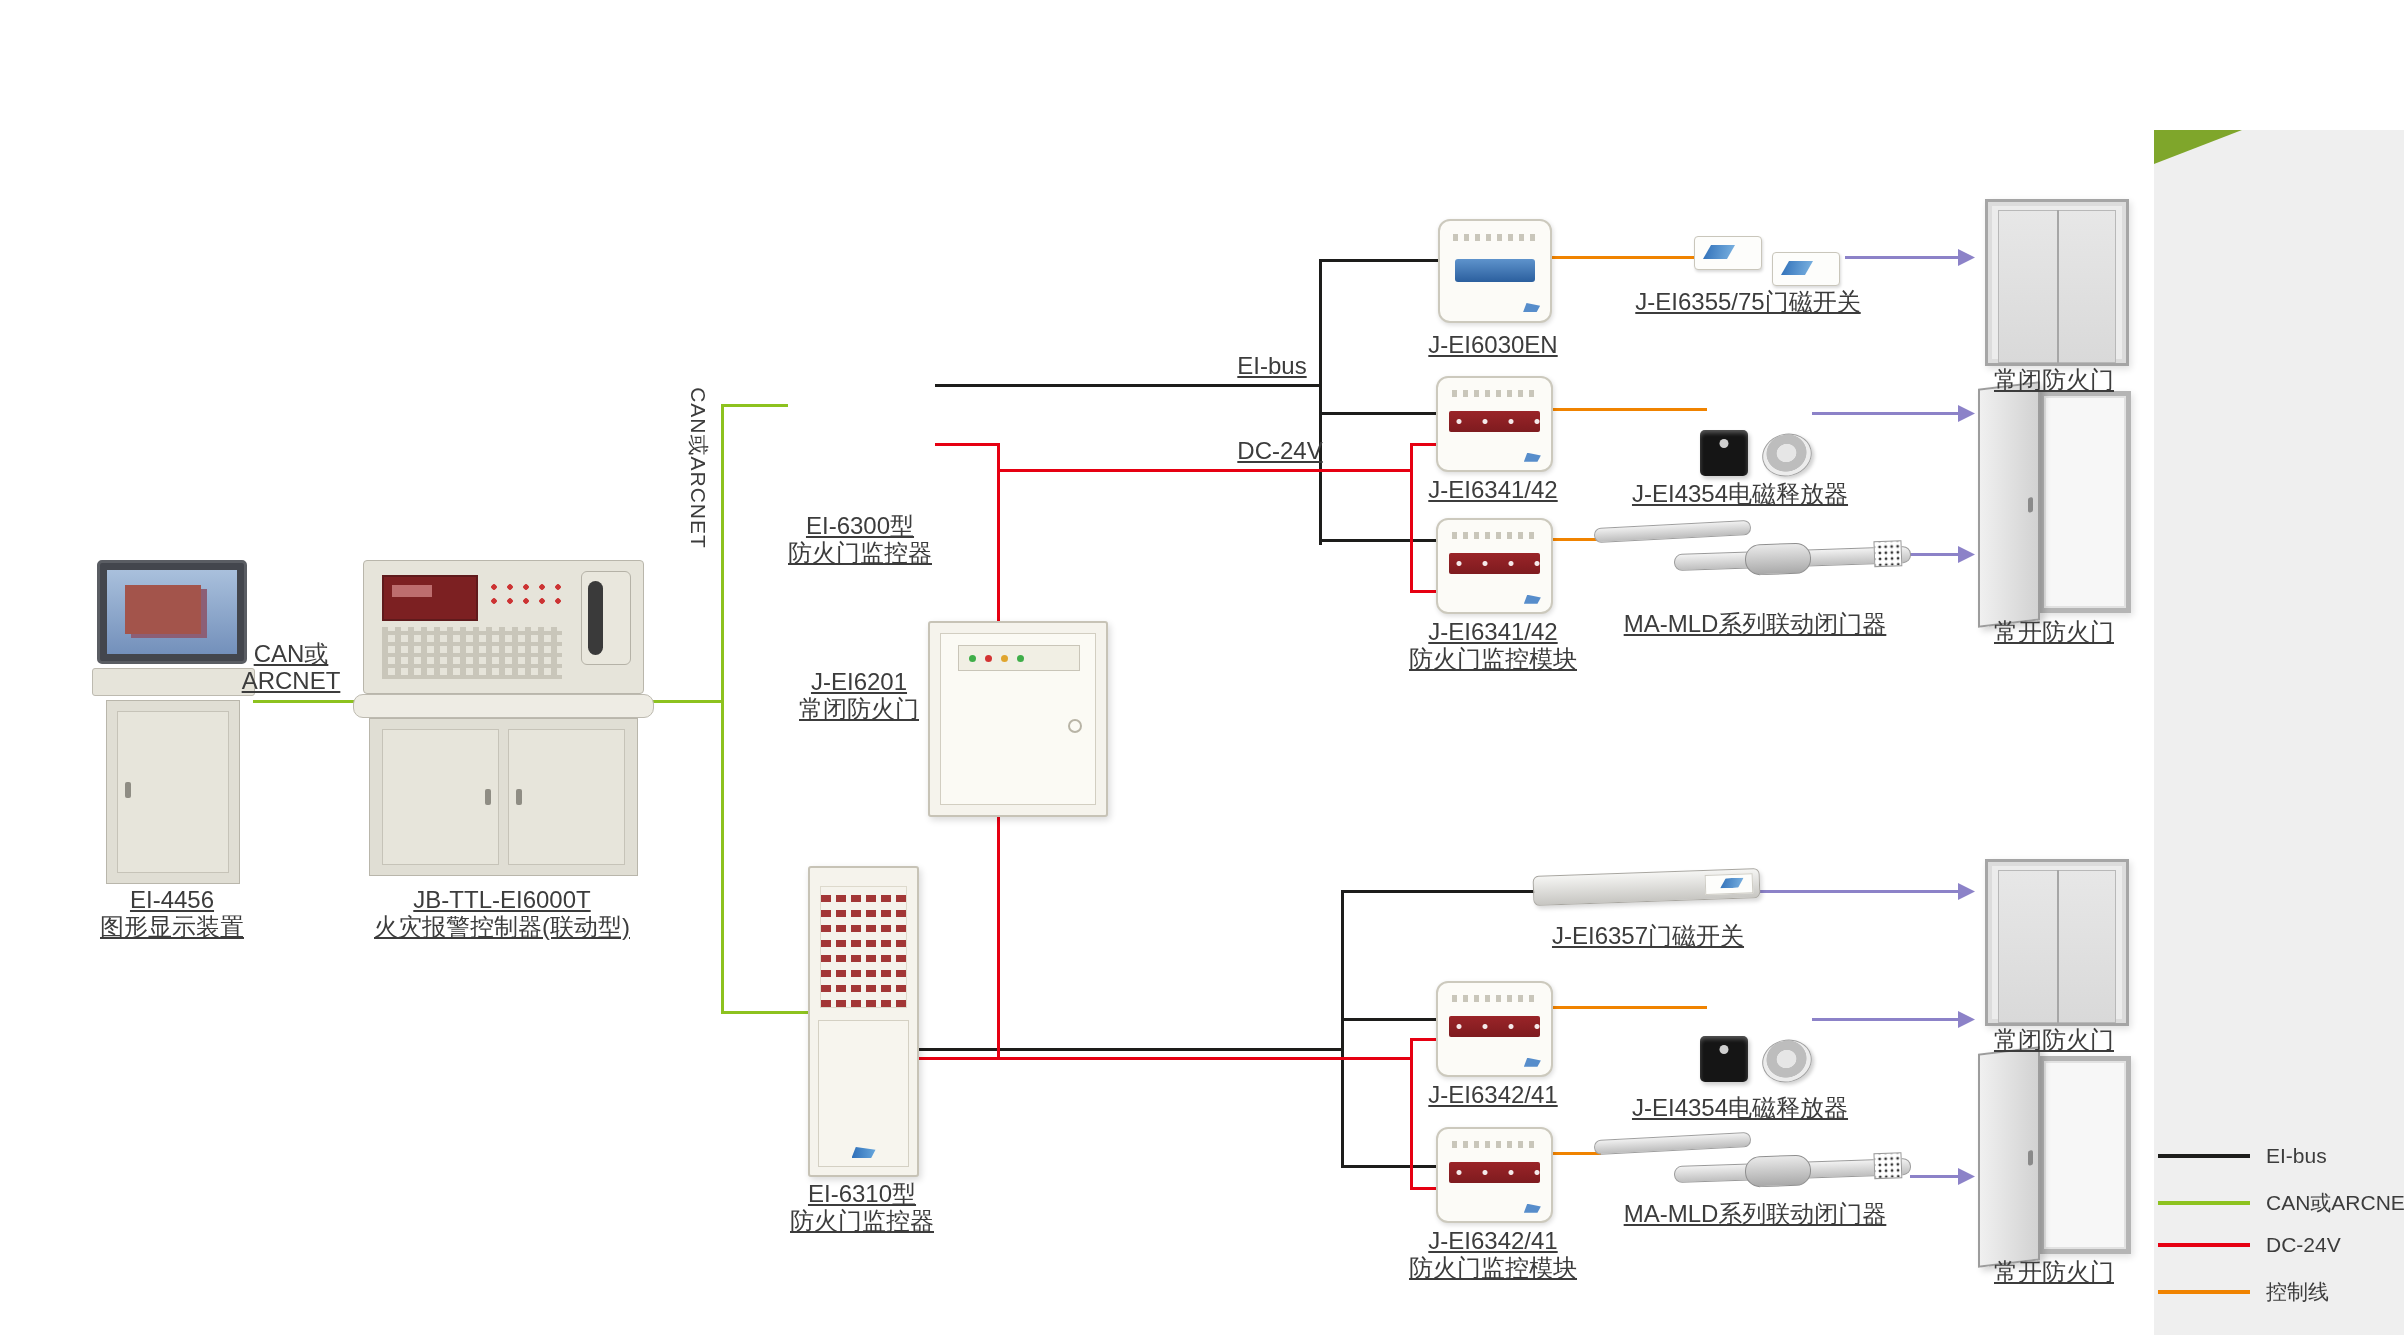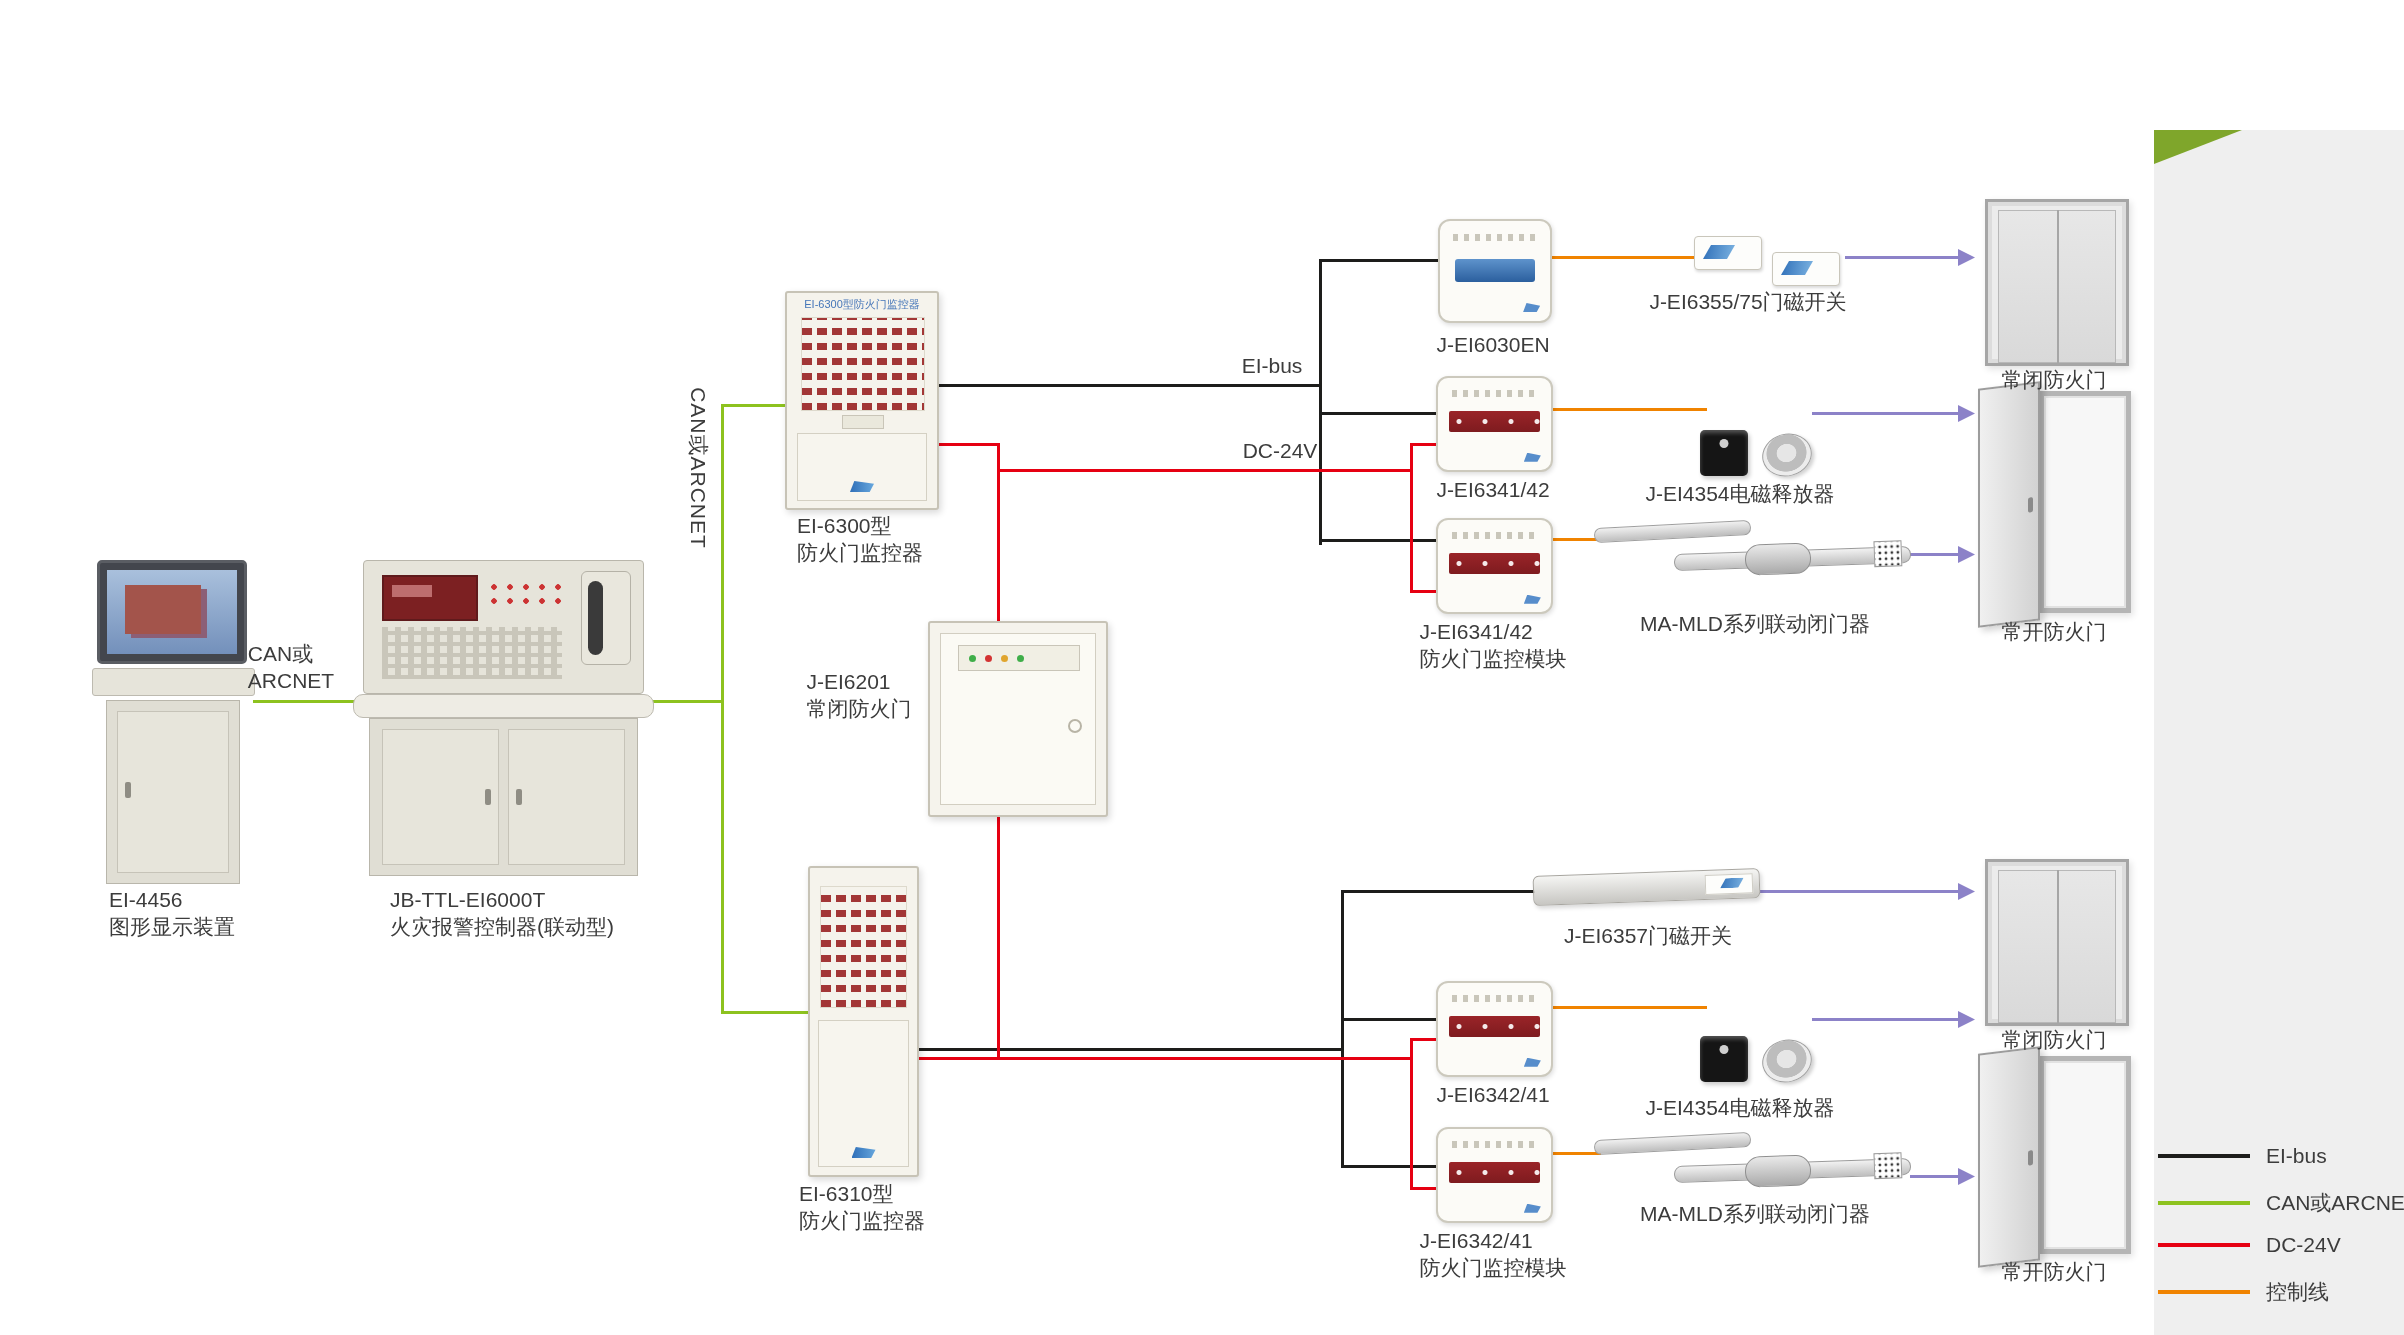--- a/index.html
+++ b/index.html
@@ -10,22 +10,22 @@
   .header-bar{position:absolute;left:0;top:50px;width:2242px;height:80px;background:#a6c73c;z-index:4;}
   .header-title{position:absolute;left:46px;top:20px;font-size:34px;line-height:40px;color:#ffffff;letter-spacing:2px;}
   .header-fold{position:absolute;left:2154px;top:130px;width:88px;height:34px;background:#7fa62b;
                clip-path:polygon(0 0,100% 0,0 100%);z-index:4;}
   
   .wh{position:absolute;height:3px;z-index:1;}
   .wv{position:absolute;width:3px;z-index:1;}
   .parrow{position:absolute;height:3px;z-index:1;}
   .ahead{position:absolute;right:-15px;top:-7px;width:17px;height:17px;clip-path:polygon(0 0,100% 50%,0 100%);}
   
-  .lbl{position:absolute;transform:translateX(-50%);font-size:21px;line-height:27px;
-       color:#3c3c3c;white-space:nowrap;z-index:5;}
+  .lbl{position:absolute;transform:translateX(-50%);text-align:center;font-size:24px;line-height:27px;
+       color:#3c3c3c;white-space:nowrap;z-index:5;text-decoration:underline;}
   .lbl-vert{position:absolute;transform:translate(-50%,-50%) rotate(90deg);font-size:21px;color:#3c3c3c;
             white-space:nowrap;z-index:5;letter-spacing:1px;}
   
   .dev,.cab,.mod{position:absolute;z-index:2;}
   .cab{background:#f5f3ec;border:2px solid #c7c3b6;border-radius:3px;box-shadow:2px 3px 7px rgba(0,0,0,.15);}
   .cab-title{position:absolute;top:4px;left:0;right:0;text-align:center;font-size:11px;color:#4576b8;}
   .cab-grid{position:absolute;border:1px solid #ddd9cc;
             background-image:repeating-linear-gradient(90deg,transparent 0 10px,#f5f3ec 10px 15px),
                              repeating-linear-gradient(0deg,#a23636 0 7px,#f5f3ec 7px 15px);}
   .cab-slot{position:absolute;background:#eae8dc;border:1px solid #c9c5b8;}
@@ -207,28 +207,20 @@
     <div class="jb-base">
       <div class="jb-door-l">
           <span class="handle-dot"></span>
         </div>
       <div class="jb-door-r">
           <span class="handle-dot"></span>
         </div>
     </div>
   </div>
 
-  <div class="cab" style="left:785px;top:291px;width:150px;height:215px;">
-    <div class="cab-title">EI-6300型防火门监控器</div>
-    <div class="cab-grid" style="left:14px;top:24px;width:122px;height:92px;"></div>
-    <div class="cab-slot" style="left:55px;top:122px;width:40px;height:12px;"></div>
-    <div class="cab-door" style="left:10px;top:140px;width:128px;height:66px;">
-        <span class="cab-logo"></span>
-      </div>
-  </div>
 
   <div class="cab" style="left:928px;top:621px;width:176px;height:192px;">
     <div class="psu-door"></div>
     <div class="psu-panel">
       <span class="led g"></span>
       <span class="led r"></span>
       <span class="led y"></span>
       <span class="led g"></span>
     </div>
     <div class="psu-lock"></div>

